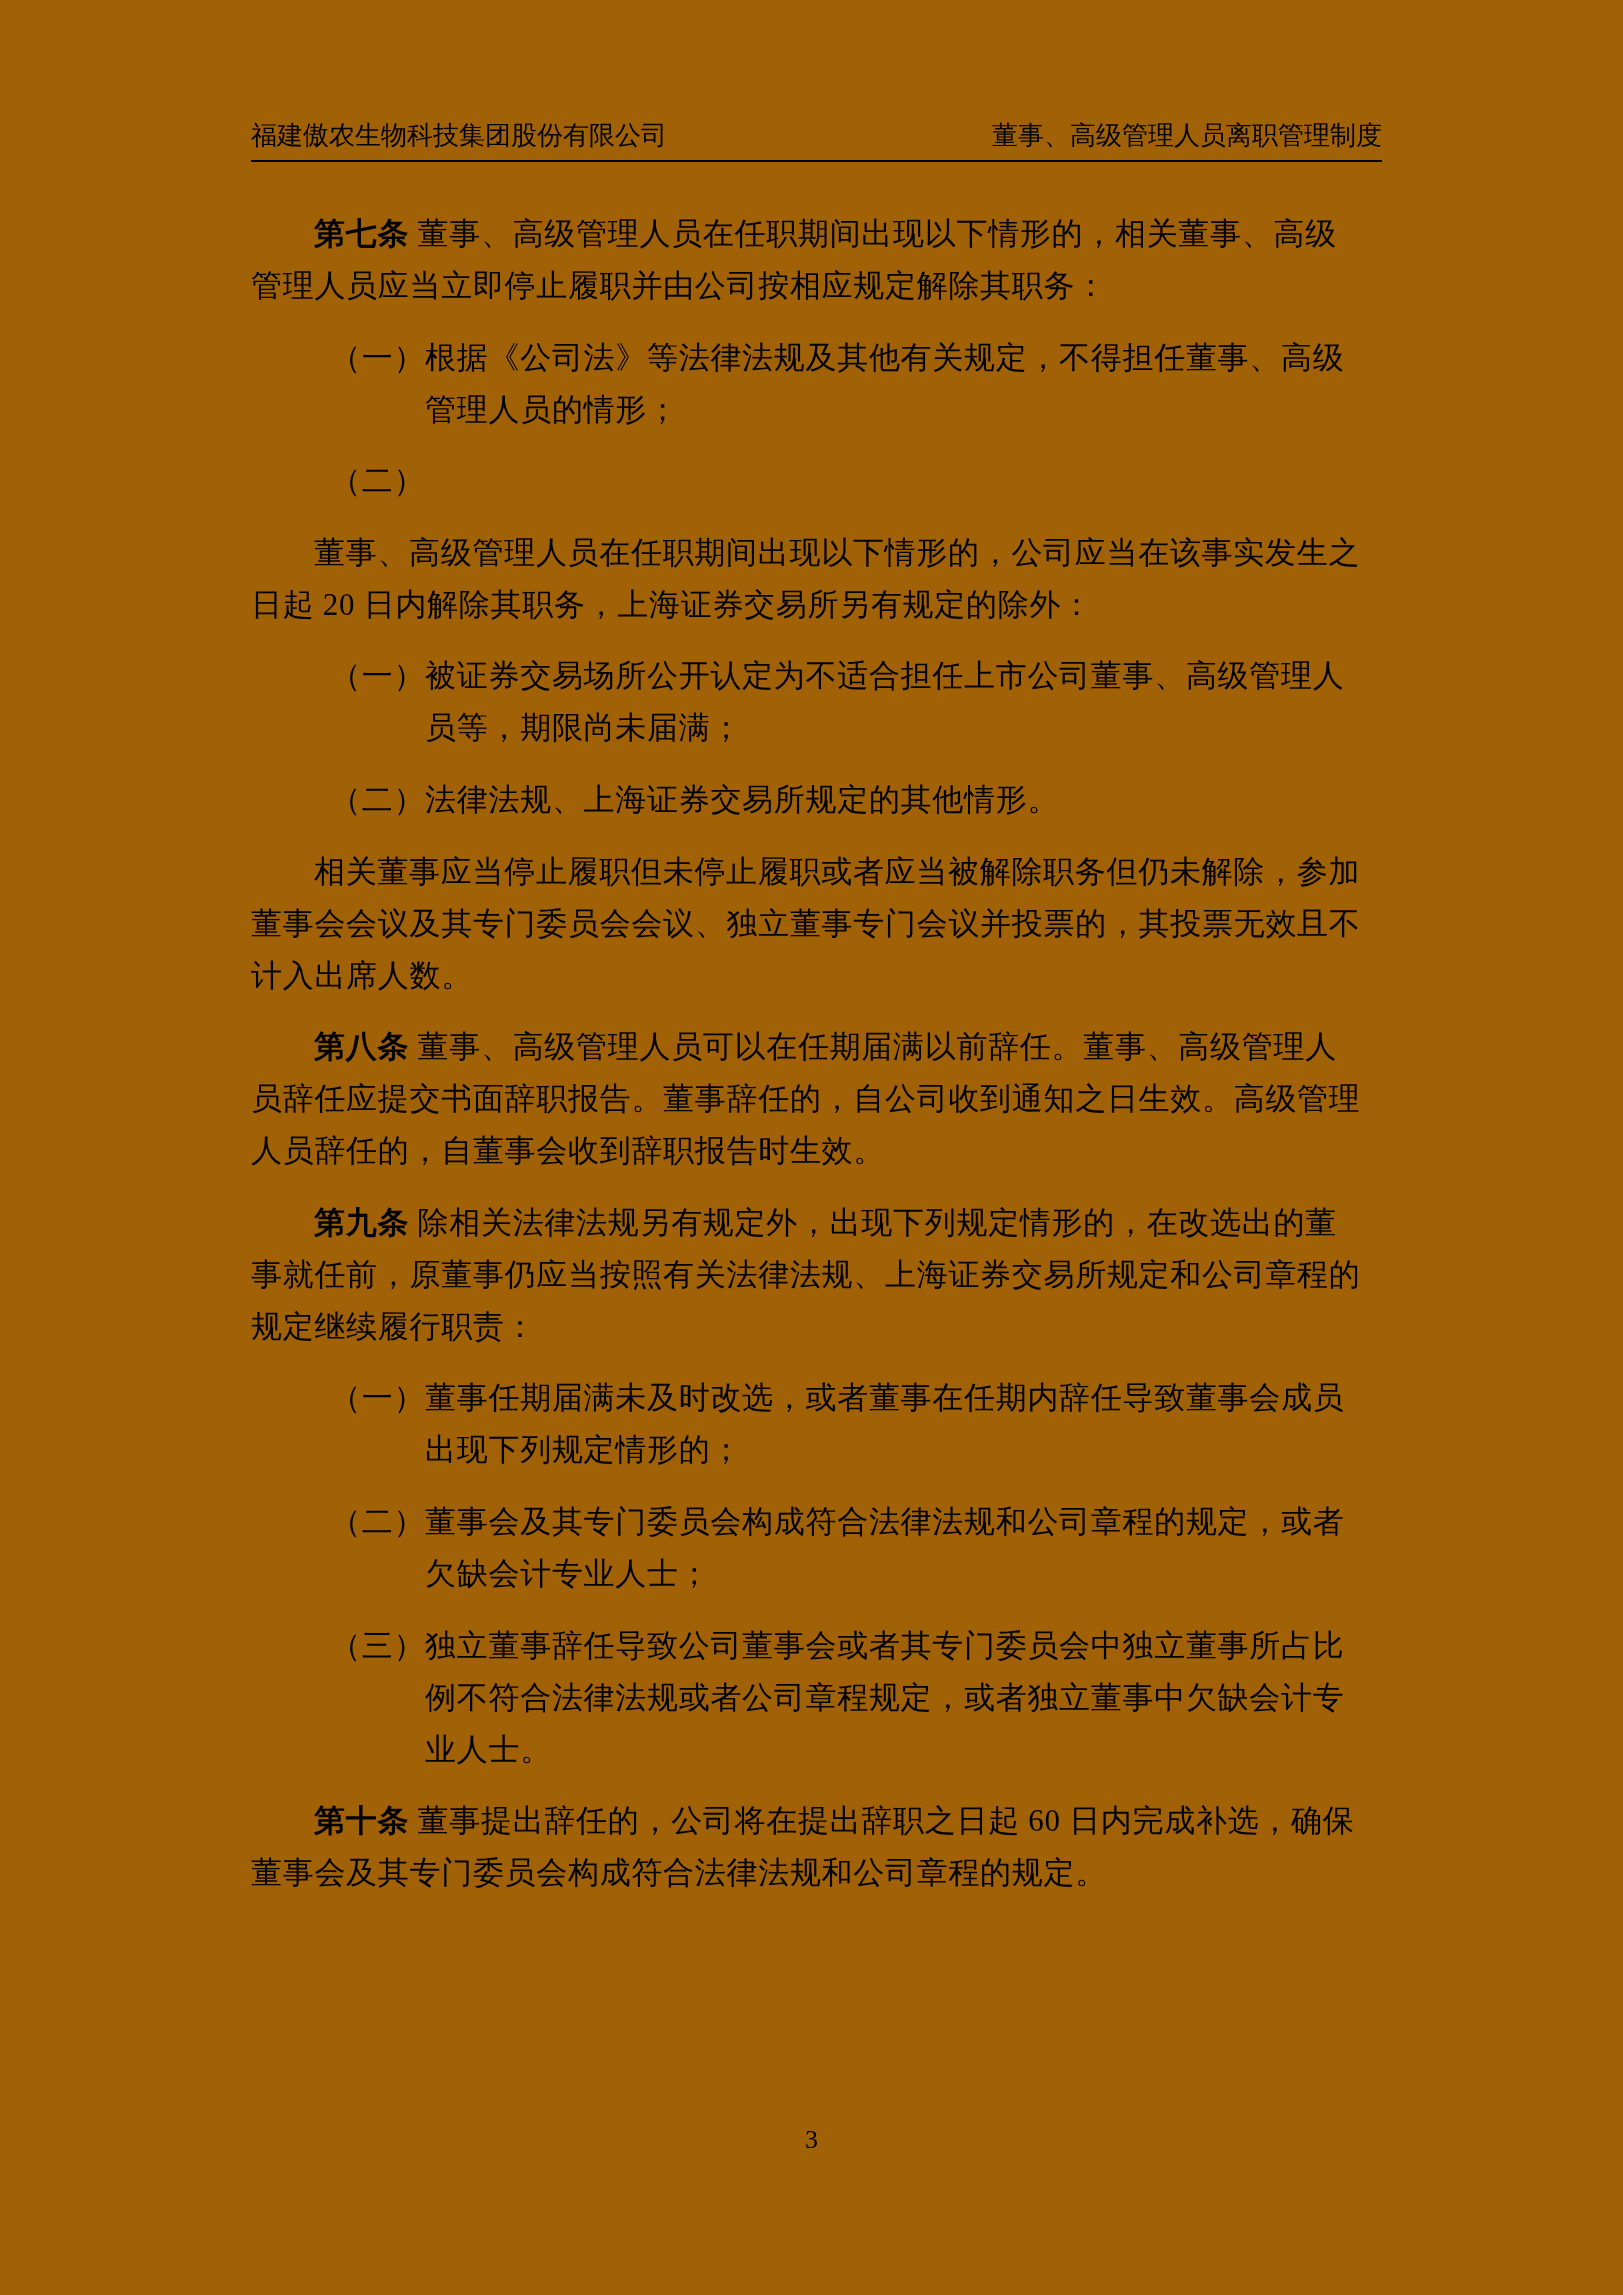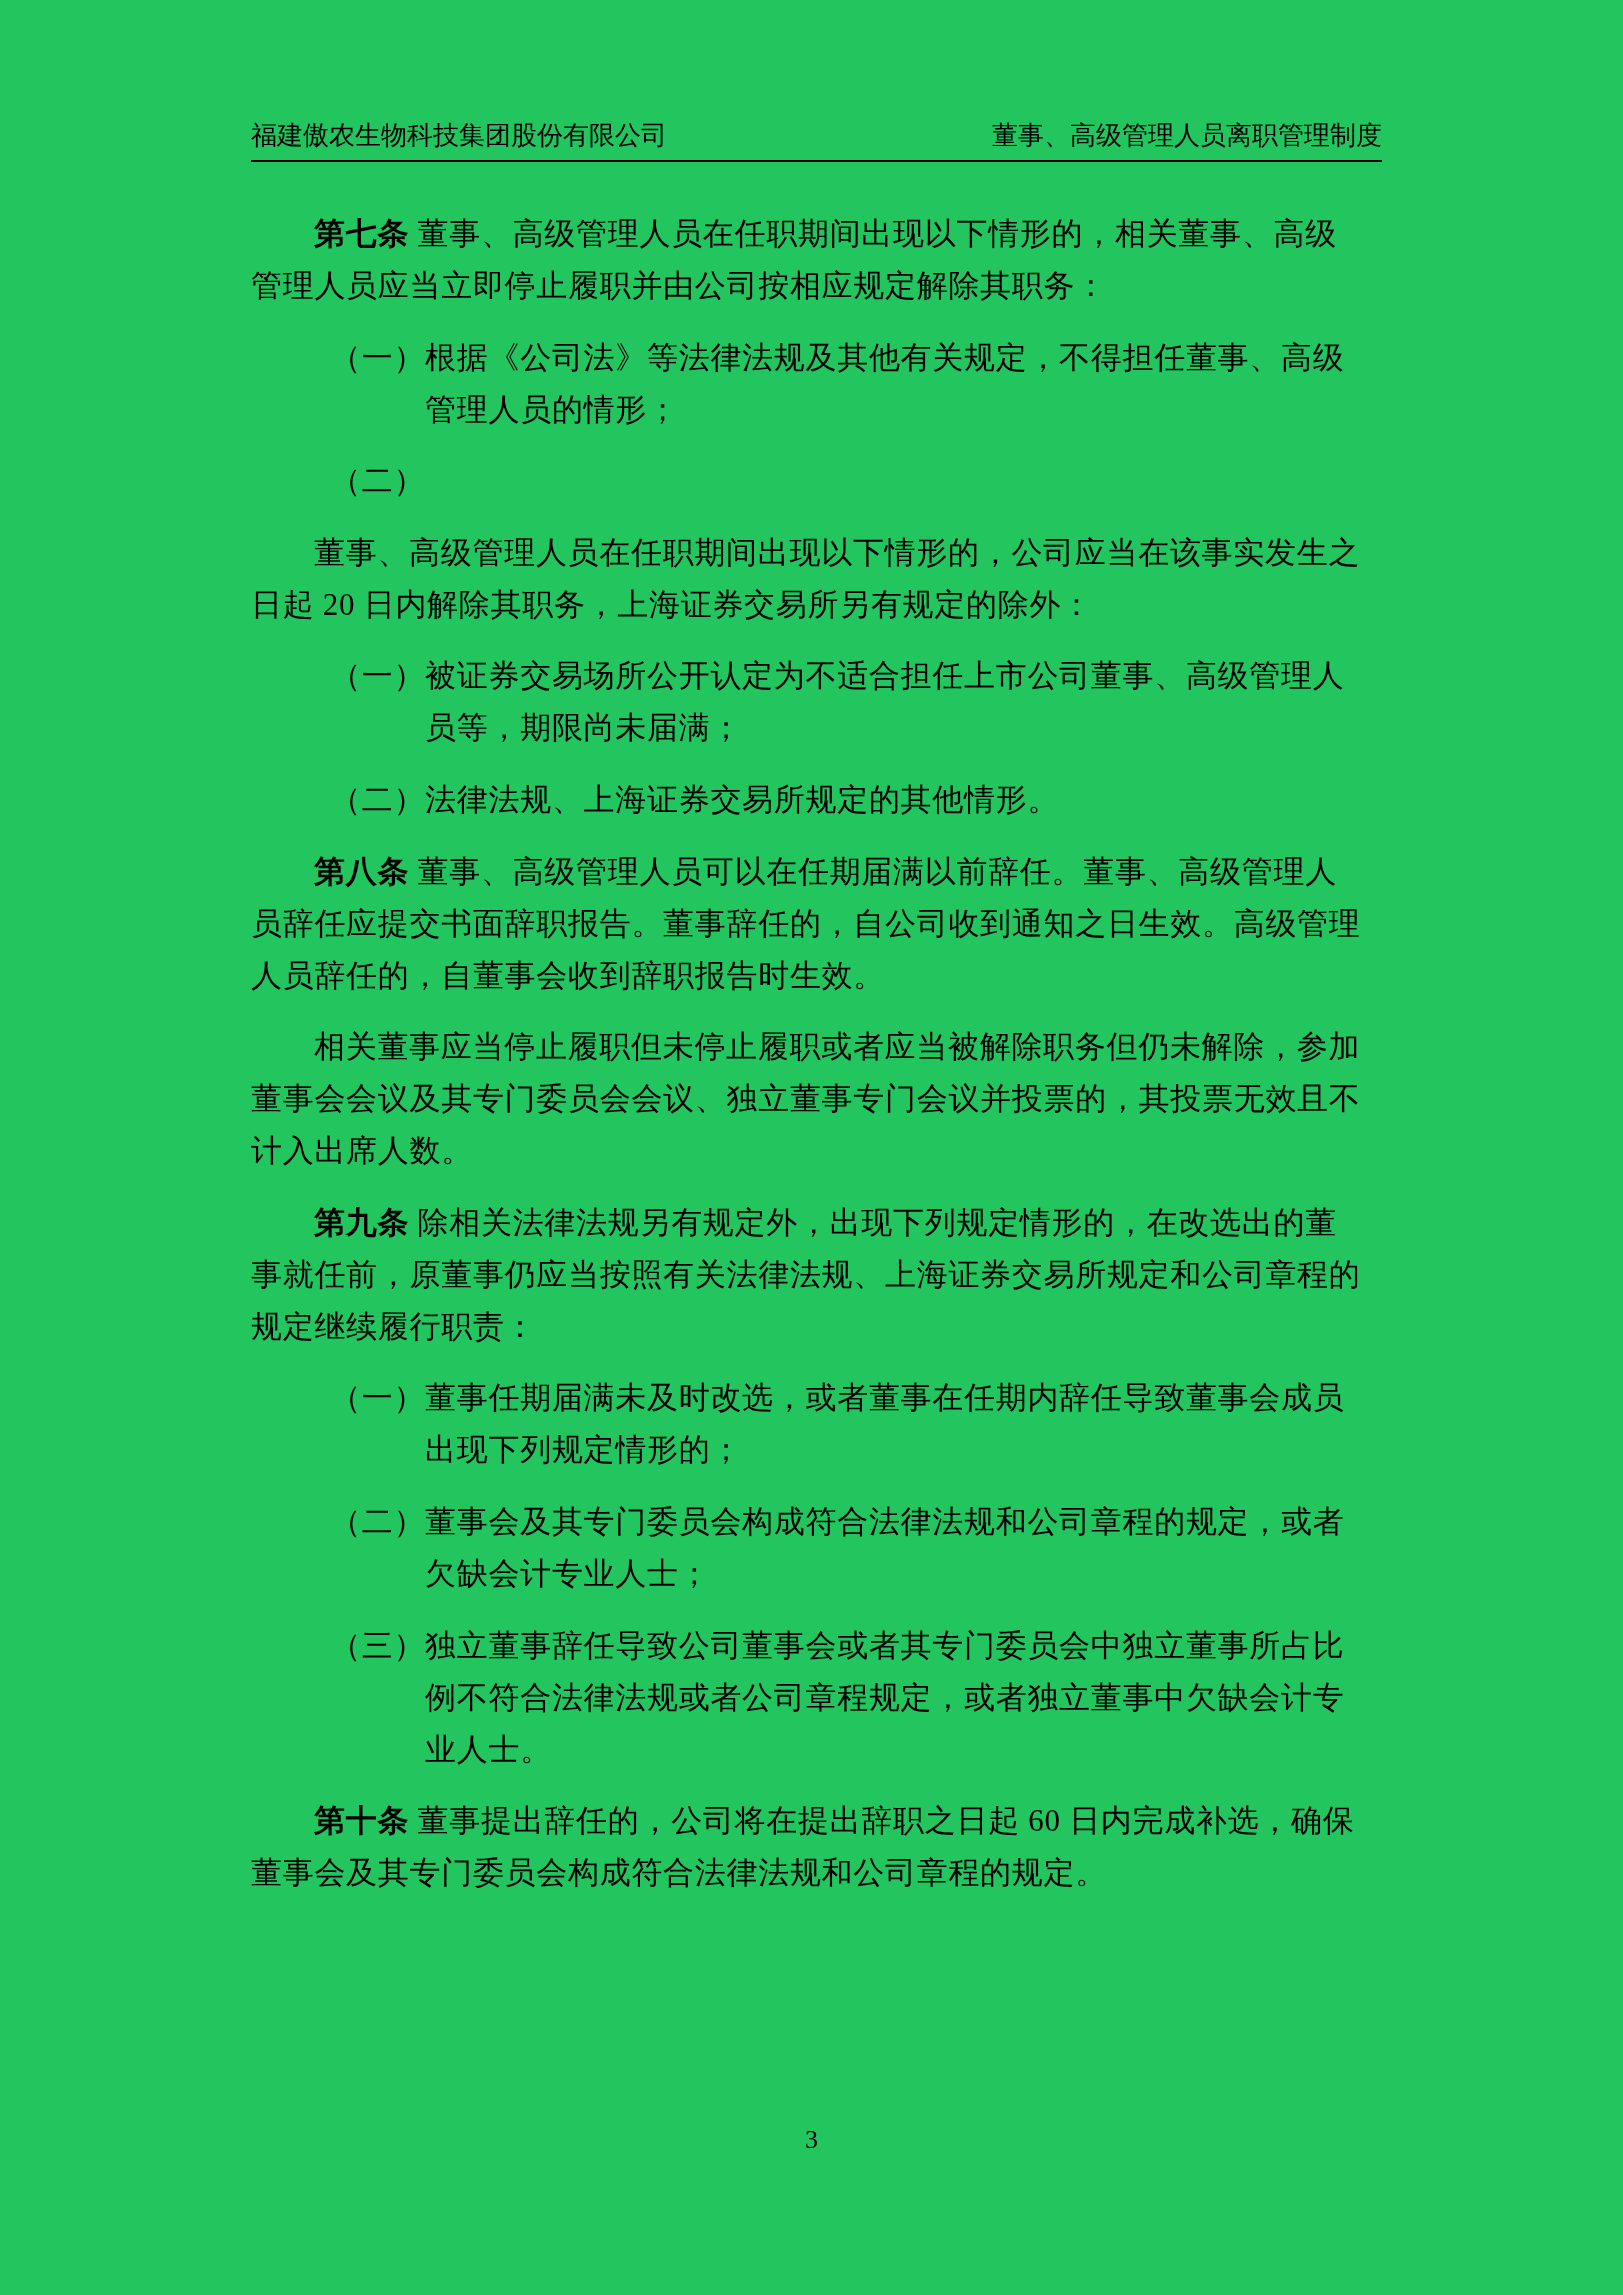--- a/index.html
+++ b/index.html
@@ -1,21 +1,21 @@
 <!DOCTYPE html>
 <html style="font-size:10.5px"><head>
 <meta charset="utf-8">
 <style>
   html, body { margin: 0; padding: 0; background: #9a9a9a; }
   .page {
     position: relative;
     width: 1623px;
     height: 2295px;
     margin: 0 auto;
-    background: #22c55e;
+    background: #a16207;
     color: #000000;
     font-family: "Liberation Serif", "DejaVu Serif", serif;
     overflow: hidden;
     text-decoration: underline;
   }
   .header {
     position: absolute;
     left: 251px;
     top: 119px;
     width: 1131px;
@@ -86,26 +86,26 @@
 日起 20 日内解除其职务，上海证券交易所另有规定的除外：</span></p>
       <div class="item">
         <span class="item-label">（一）</span>
         <span class="item-text">被证券交易场所公开认定为不适合担任上市公司董事、高级管理人
 员等，期限尚未届满；</span>
       </div>
       <div class="item">
         <span class="item-label">（二）</span>
         <span class="item-text">法律法规、上海证券交易所规定的其他情形。</span>
       </div>
+      <p class="para indent"><span>相关董事应当停止履职但未停止履职或者应当被解除职务但仍未解除，参加
+董事会会议及其专门委员会会议、独立董事专门会议并投票的，其投票无效且不
+计入出席人数。</span></p>
       <p class="para indent"><span class="term">第八条</span><span> 董事、高级管理人员可以在任期届满以前辞任。董事、高级管理人
 员辞任应提交书面辞职报告。董事辞任的，自公司收到通知之日生效。高级管理
 人员辞任的，自董事会收到辞职报告时生效。</span></p>
-      <p class="para indent"><span>相关董事应当停止履职但未停止履职或者应当被解除职务但仍未解除，参加
-董事会会议及其专门委员会会议、独立董事专门会议并投票的，其投票无效且不
-计入出席人数。</span></p>
       <p class="para indent"><span class="term">第九条</span><span> 除相关法律法规另有规定外，出现下列规定情形的，在改选出的董
 事就任前，原董事仍应当按照有关法律法规、上海证券交易所规定和公司章程的
 规定继续履行职责：</span></p>
       <div class="item">
         <span class="item-label">（一）</span>
         <span class="item-text">董事任期届满未及时改选，或者董事在任期内辞任导致董事会成员
 出现下列规定情形的；</span>
       </div>
       <div class="item">
         <span class="item-label">（二）</span>

